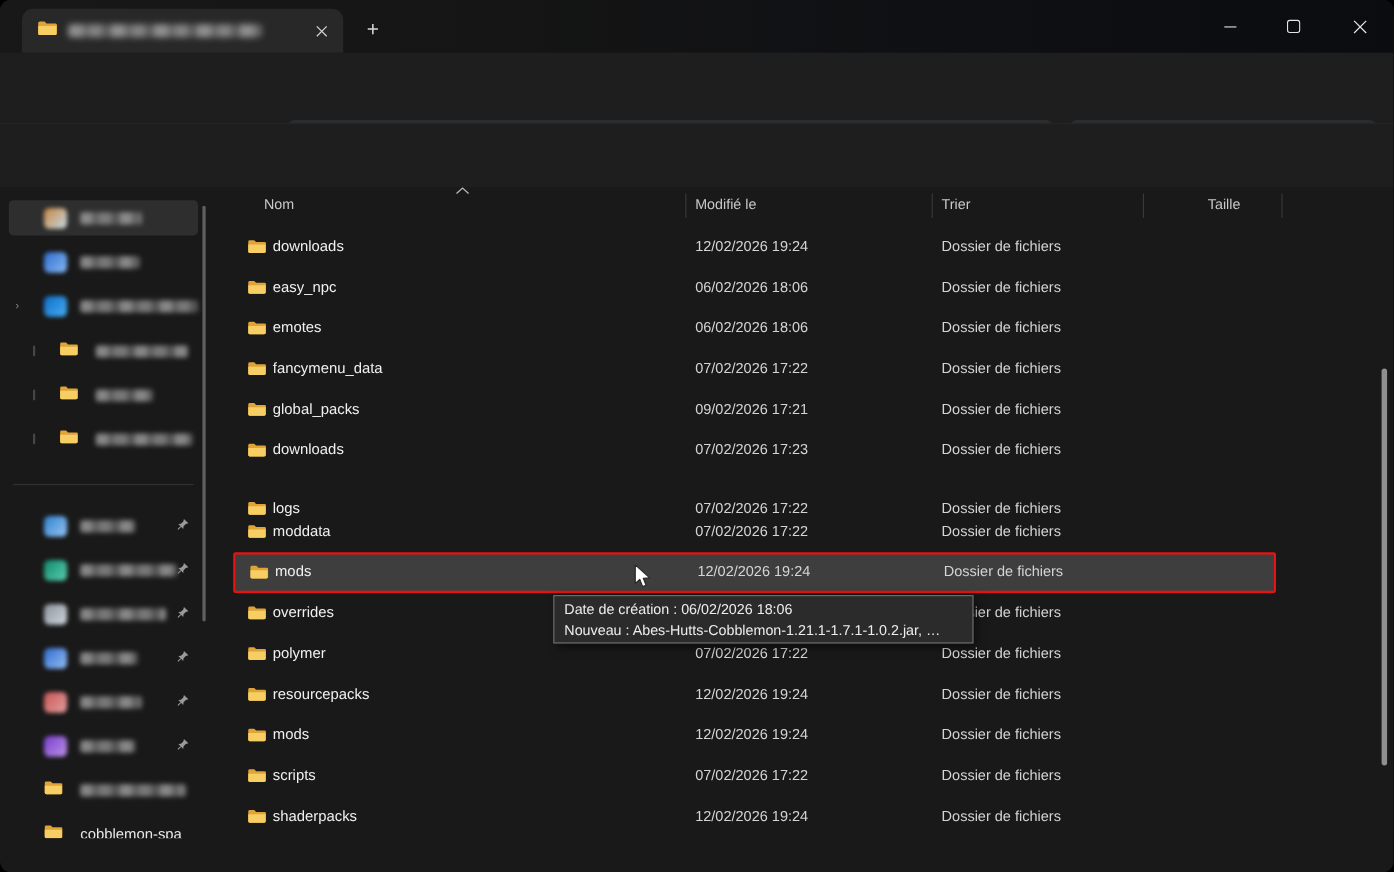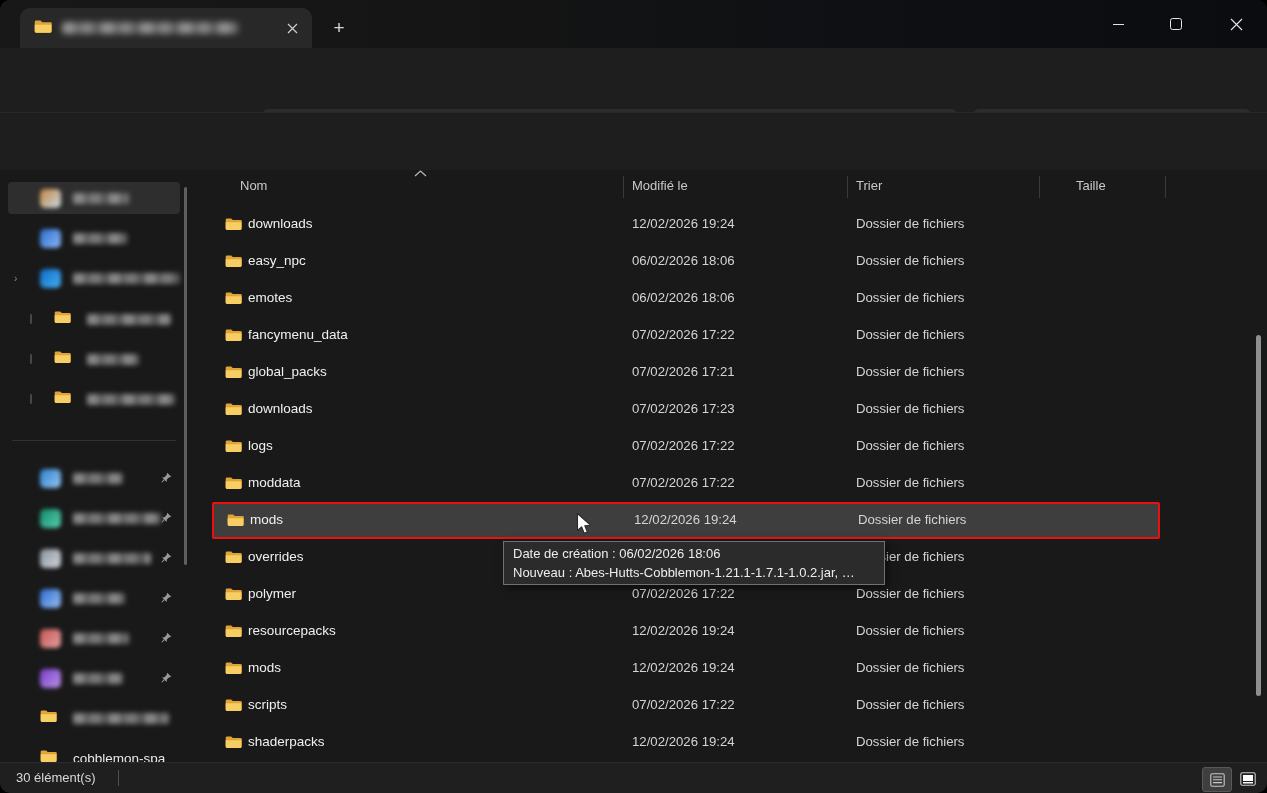--- a/index.html
+++ b/index.html
@@ -389,21 +389,21 @@
         </div>
       </div>
     <div class="sb-scroll" style="top:17px;height:378px;"></div>
 
     <svg class="abs" style="left:414px;top:0px;" width="13" height="7" viewBox="0 0 13 7">
         <path d="M1 6 L6.5 1 L12 6" stroke="#b8b8b8" stroke-width="1.2" fill="none"></path>
       </svg>
     <div class="colhead" style="left:240px;top:8px;">Nom</div>
     <div class="colhead" style="left:632px;top:8px;">Modifié le</div>
     <div class="colhead" style="left:856px;top:8px;">Trier</div>
-    <div class="colhead" style="left:1076px;top:8px;">Taille</div>
+    <div class="colhead" style="left:1098px;top:8px;">Taille</div>
     <div class="coldiv" style="left:623px;top:6px;"></div>
     <div class="coldiv" style="left:847px;top:6px;"></div>
     <div class="coldiv" style="left:1039px;top:6px;"></div>
     <div class="coldiv" style="left:1165px;top:6px;"></div>
 
     <div id="rows-host">
         <div class="row" style="top: 36px;">
           <span class="r-icon"><svg width="17" height="14" viewBox="0 0 20 16">
               <path d="M0.8 3q0-1.6 1.6-1.6h4.8l2 2h9q1.6 0 1.6 1.6v8.4q0 1.6-1.6 1.6H2.4q-1.6 0-1.6-1.6z" fill="#dfa337"></path>
               <path d="M0.8 6h18.4v7.4q0 1.6-1.6 1.6H2.4q-1.6 0-1.6-1.6z" fill="#f7ce63"></path>
@@ -438,33 +438,33 @@
           <span class="r-name">fancymenu_data</span>
           <span class="r-date">07/02/2026 17:22</span>
           <span class="r-type">Dossier de fichiers</span>
         </div>
         <div class="row" style="top: 184px;">
           <span class="r-icon"><svg width="17" height="14" viewBox="0 0 20 16">
               <path d="M0.8 3q0-1.6 1.6-1.6h4.8l2 2h9q1.6 0 1.6 1.6v8.4q0 1.6-1.6 1.6H2.4q-1.6 0-1.6-1.6z" fill="#dfa337"></path>
               <path d="M0.8 6h18.4v7.4q0 1.6-1.6 1.6H2.4q-1.6 0-1.6-1.6z" fill="#f7ce63"></path>
             </svg></span>
           <span class="r-name">global_packs</span>
-          <span class="r-date">07/02/2026 17:21</span>
+          <span class="r-date">09/02/2026 17:21</span>
           <span class="r-type">Dossier de fichiers</span>
         </div>
         <div class="row" style="top: 221px;">
           <span class="r-icon"><svg width="17" height="14" viewBox="0 0 20 16">
               <path d="M0.8 3q0-1.6 1.6-1.6h4.8l2 2h9q1.6 0 1.6 1.6v8.4q0 1.6-1.6 1.6H2.4q-1.6 0-1.6-1.6z" fill="#dfa337"></path>
               <path d="M0.8 6h18.4v7.4q0 1.6-1.6 1.6H2.4q-1.6 0-1.6-1.6z" fill="#f7ce63"></path>
             </svg></span>
           <span class="r-name">downloads</span>
           <span class="r-date">07/02/2026 17:23</span>
           <span class="r-type">Dossier de fichiers</span>
         </div>
-        <div class="row" style="top: 258px;">
+        <div class="row" style="top: 274px;">
           <span class="r-icon"><svg width="17" height="14" viewBox="0 0 20 16">
               <path d="M0.8 3q0-1.6 1.6-1.6h4.8l2 2h9q1.6 0 1.6 1.6v8.4q0 1.6-1.6 1.6H2.4q-1.6 0-1.6-1.6z" fill="#dfa337"></path>
               <path d="M0.8 6h18.4v7.4q0 1.6-1.6 1.6H2.4q-1.6 0-1.6-1.6z" fill="#f7ce63"></path>
             </svg></span>
           <span class="r-name">logs</span>
           <span class="r-date">07/02/2026 17:22</span>
           <span class="r-type">Dossier de fichiers</span>
         </div>
         <div class="row" style="top: 295px;">
           <span class="r-icon"><svg width="17" height="14" viewBox="0 0 20 16">
@@ -545,30 +545,13 @@
     <div class="tooltip" id="tooltip-host" style="top: 371px;">
         <div>Date de création : 06/02/2026 18:06</div>
         <div>Nouveau : Abes-Hutts-Cobblemon-1.21.1-1.7.1-1.0.2.jar, …</div>
       </div>
 
     <svg class="abs" style="left:576px;top:342px;" width="17" height="24" viewBox="0 0 17 24">
       <path d="M1.5 1.5 L1.5 18.5 L5.6 14.8 L8.2 21.3 L11.4 20 L8.8 13.7 L14.6 13.3 Z" fill="#ffffff" stroke="#2a2a2a" stroke-width="1.1" stroke-linejoin="round"></path>
     </svg>
   </div>
 
-  <div class="abs statusbar">
-    <div class="status-count">30 élément(s)</div>
-    <div class="status-div"></div>
-    <div class="viewbtn active" style="left:1202px;top:4px;width:28px;height:23px;">
-      <svg width="15" height="14" viewBox="0 0 15 14">
-          <rect x="0.8" y="0.8" width="13.4" height="12.4" rx="1.5" stroke="#c8c8c8" stroke-width="1.1" fill="none"></rect>
-          <path d="M3 4 H12 M3 6.8 H12 M3 9.6 H12" stroke="#c8c8c8" stroke-width="1.1"></path>
-        </svg>
-    </div>
-    <div class="viewbtn" style="left:1235px;top:5px;width:25px;height:21px;">
-      <svg width="16" height="14" viewBox="0 0 16 14">
-          <rect x="0.8" y="0.8" width="14.4" height="12.4" rx="1.5" stroke="#c8c8c8" stroke-width="1.1" fill="none"></rect>
-          <rect x="3" y="3" width="10" height="6" fill="#ffffff"></rect>
-          <path d="M3 10.8 H13" stroke="#ffffff" stroke-width="1.4"></path>
-        </svg>
-    </div>
-  </div>
 </div>
 
 </body></html>

